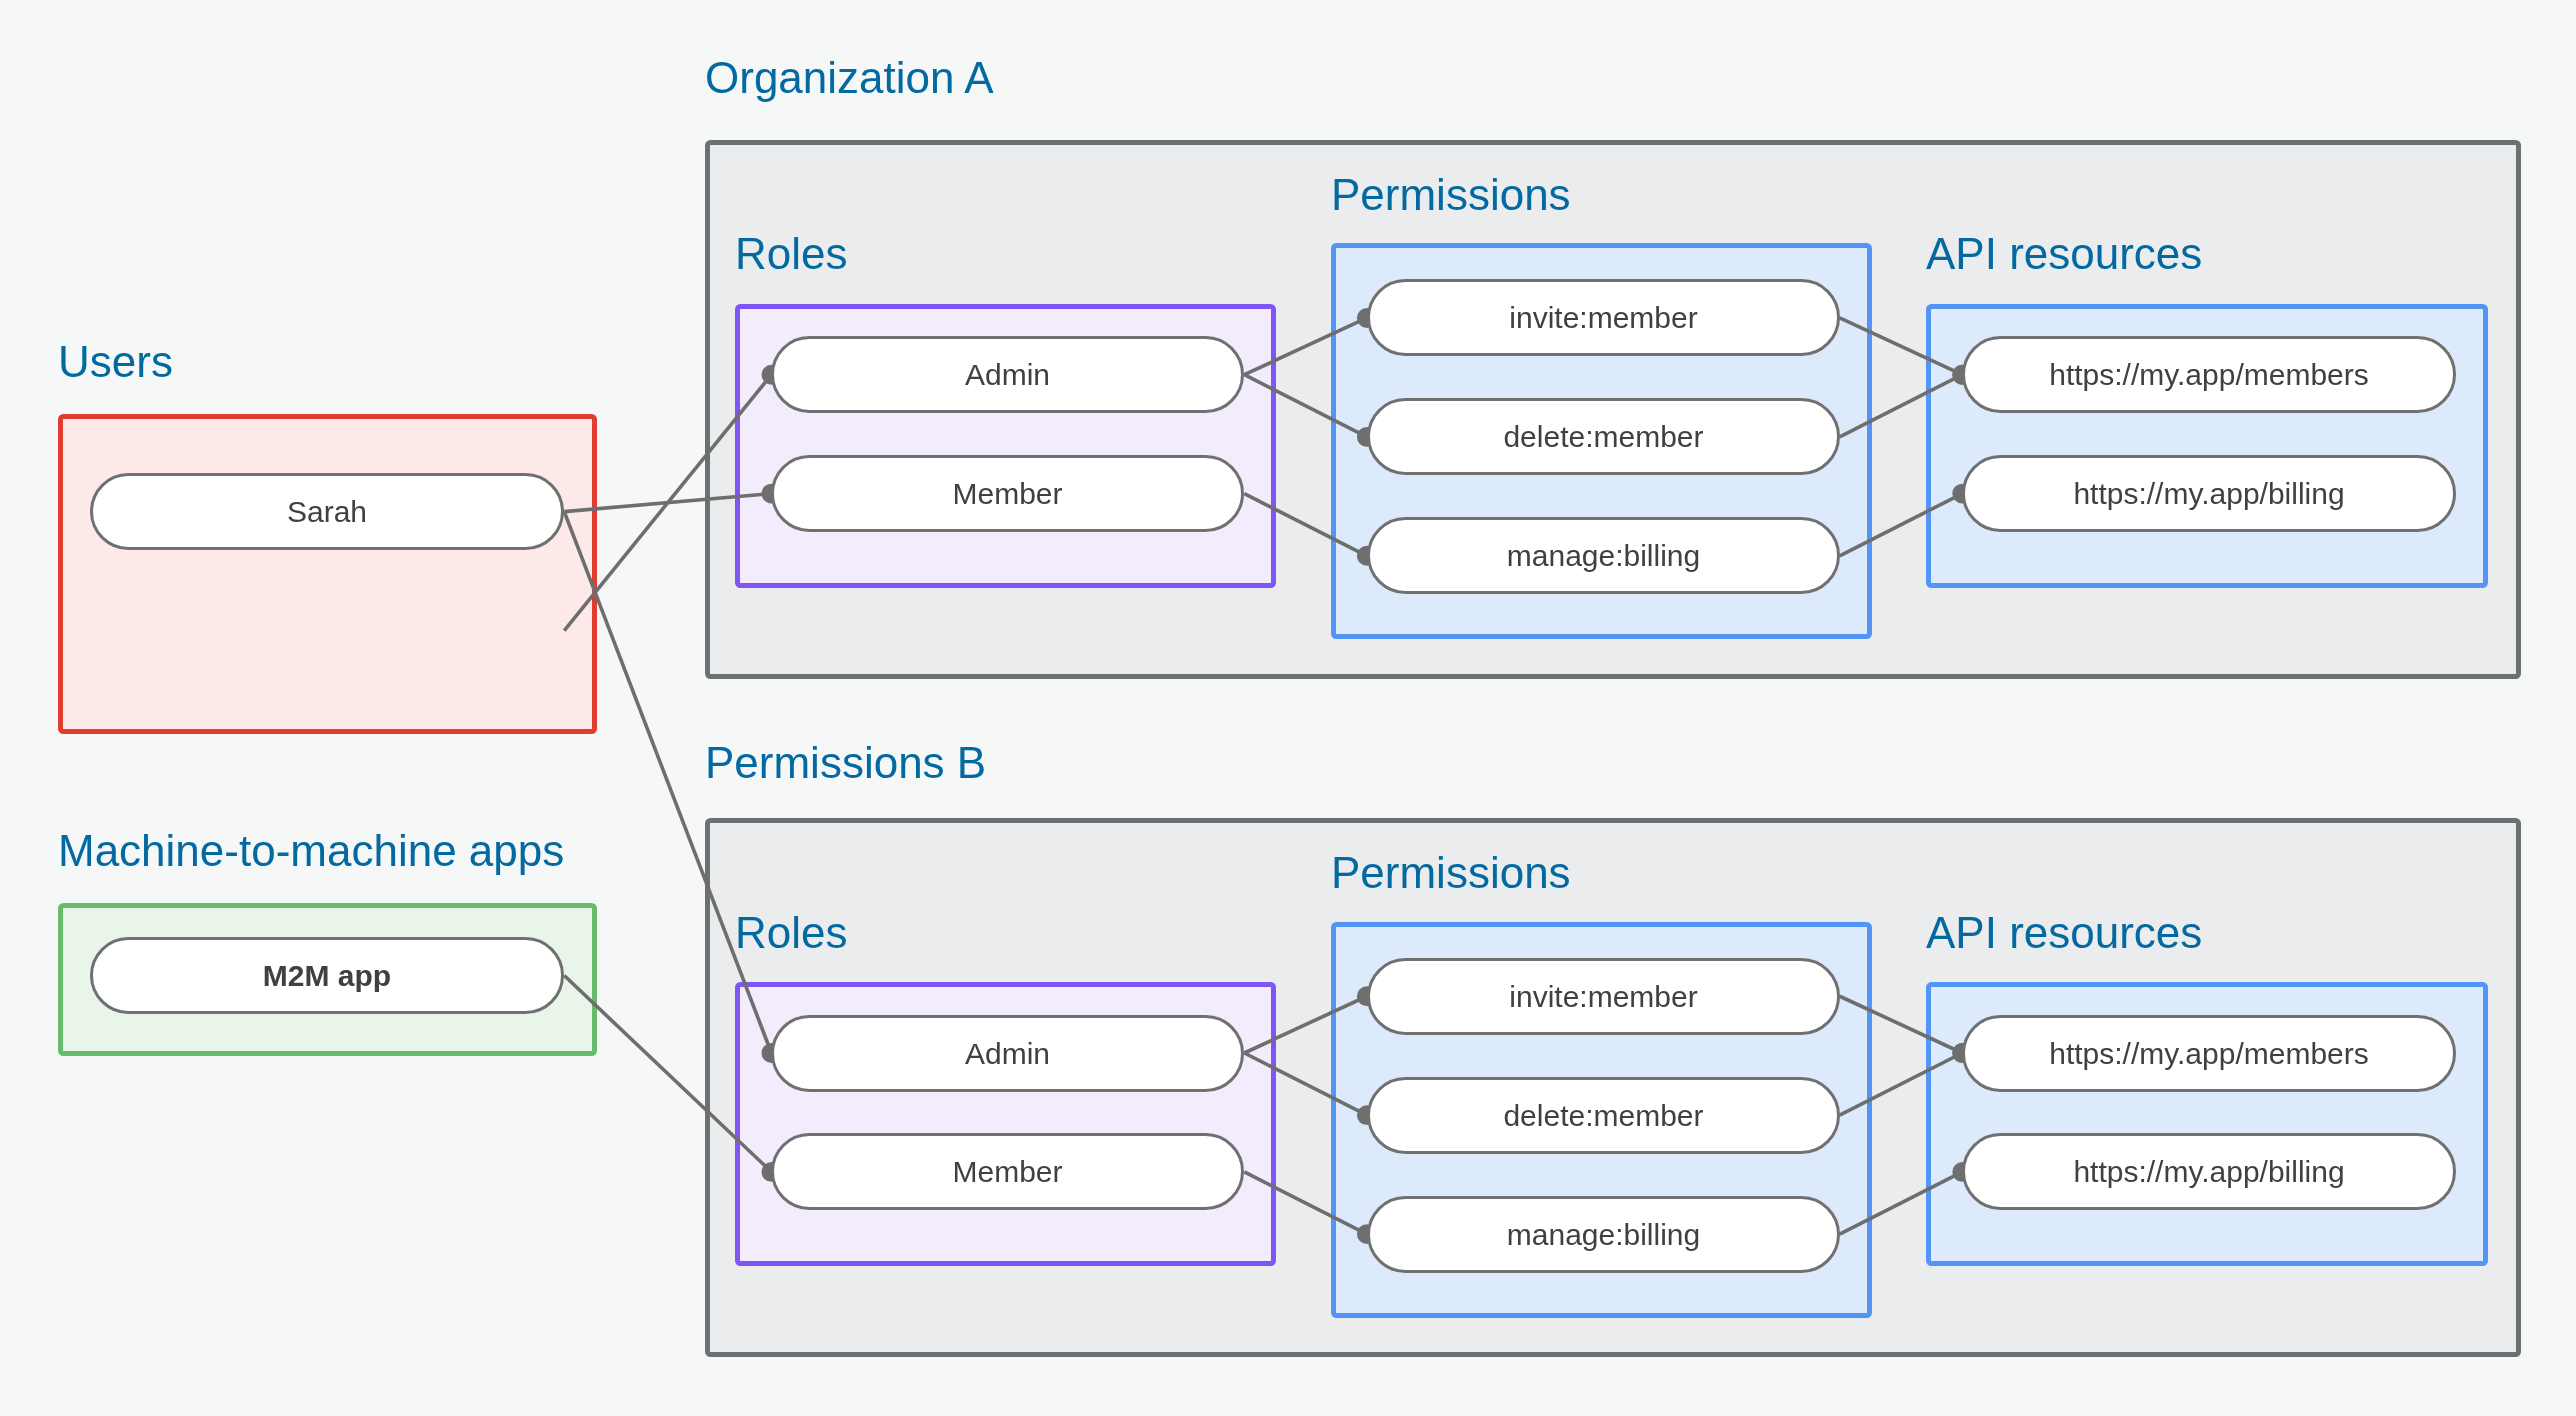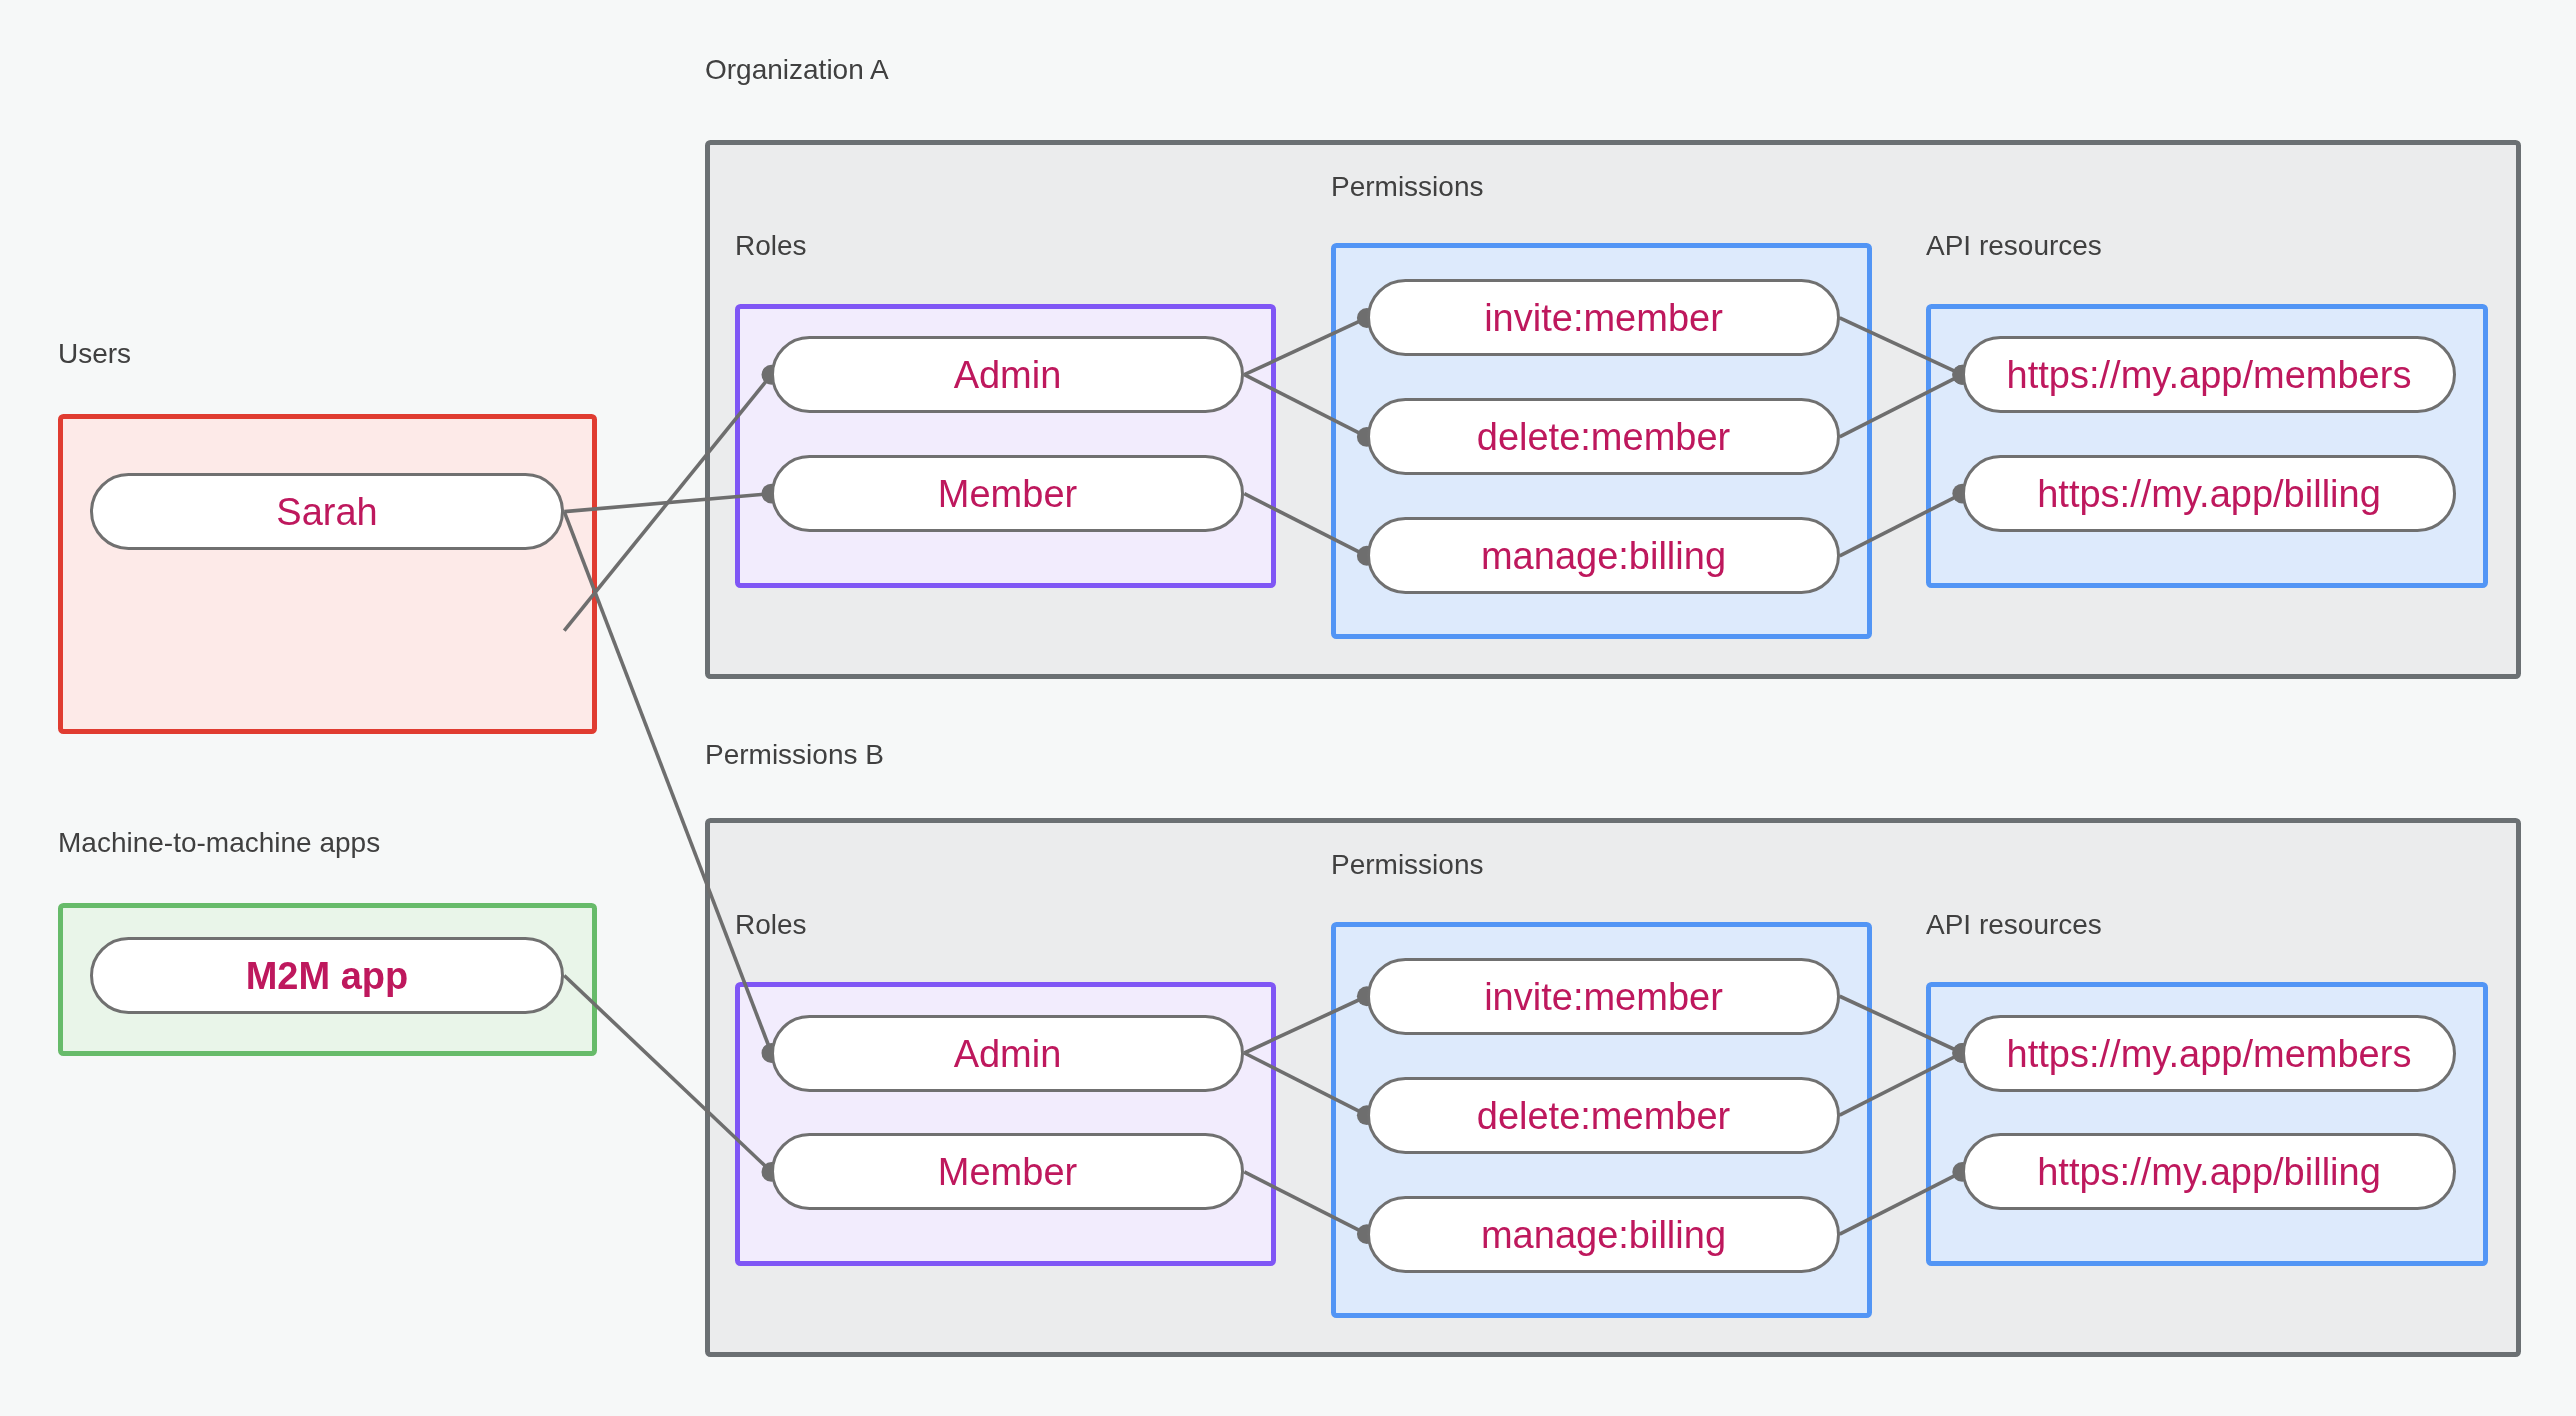--- a/index.html
+++ b/index.html
@@ -27,24 +27,24 @@
     position: absolute;
     left: 0; top: 0;
     width: 2576px;
     height: 1416px;
     pointer-events: none;
     z-index: 5;
   }
 
   .group-label {
     position: absolute;
-    font-size: 28px;
+    font-size: 44px;
     line-height: 1;
     white-space: nowrap;
-    color: #404040;
+    color: #0369a1;
     z-index: 8;
   }
 
   .box {
     position: absolute;
     box-sizing: border-box;
     border-style: solid;
     border-radius: 5.4px;
     z-index: 2;
   }
@@ -77,23 +77,23 @@
 
   .node {
     position: absolute;
     box-sizing: border-box;
     background: #ffffff;
     border: 3.6px solid #707070;
     border-radius: 900px;
     display: flex;
     align-items: center;
     justify-content: center;
-    font-size: 38px;
+    font-size: 30px;
     line-height: 1;
-    color: #be185d;
+    color: #404040;
     white-space: nowrap;
     z-index: 6;
   }
 </style>
 </head>
 <body>
 
 <div id="canvas">
 
   <div class="group-label" id="lbl-users" style="left: 58px; top: 340px;">Users</div>

